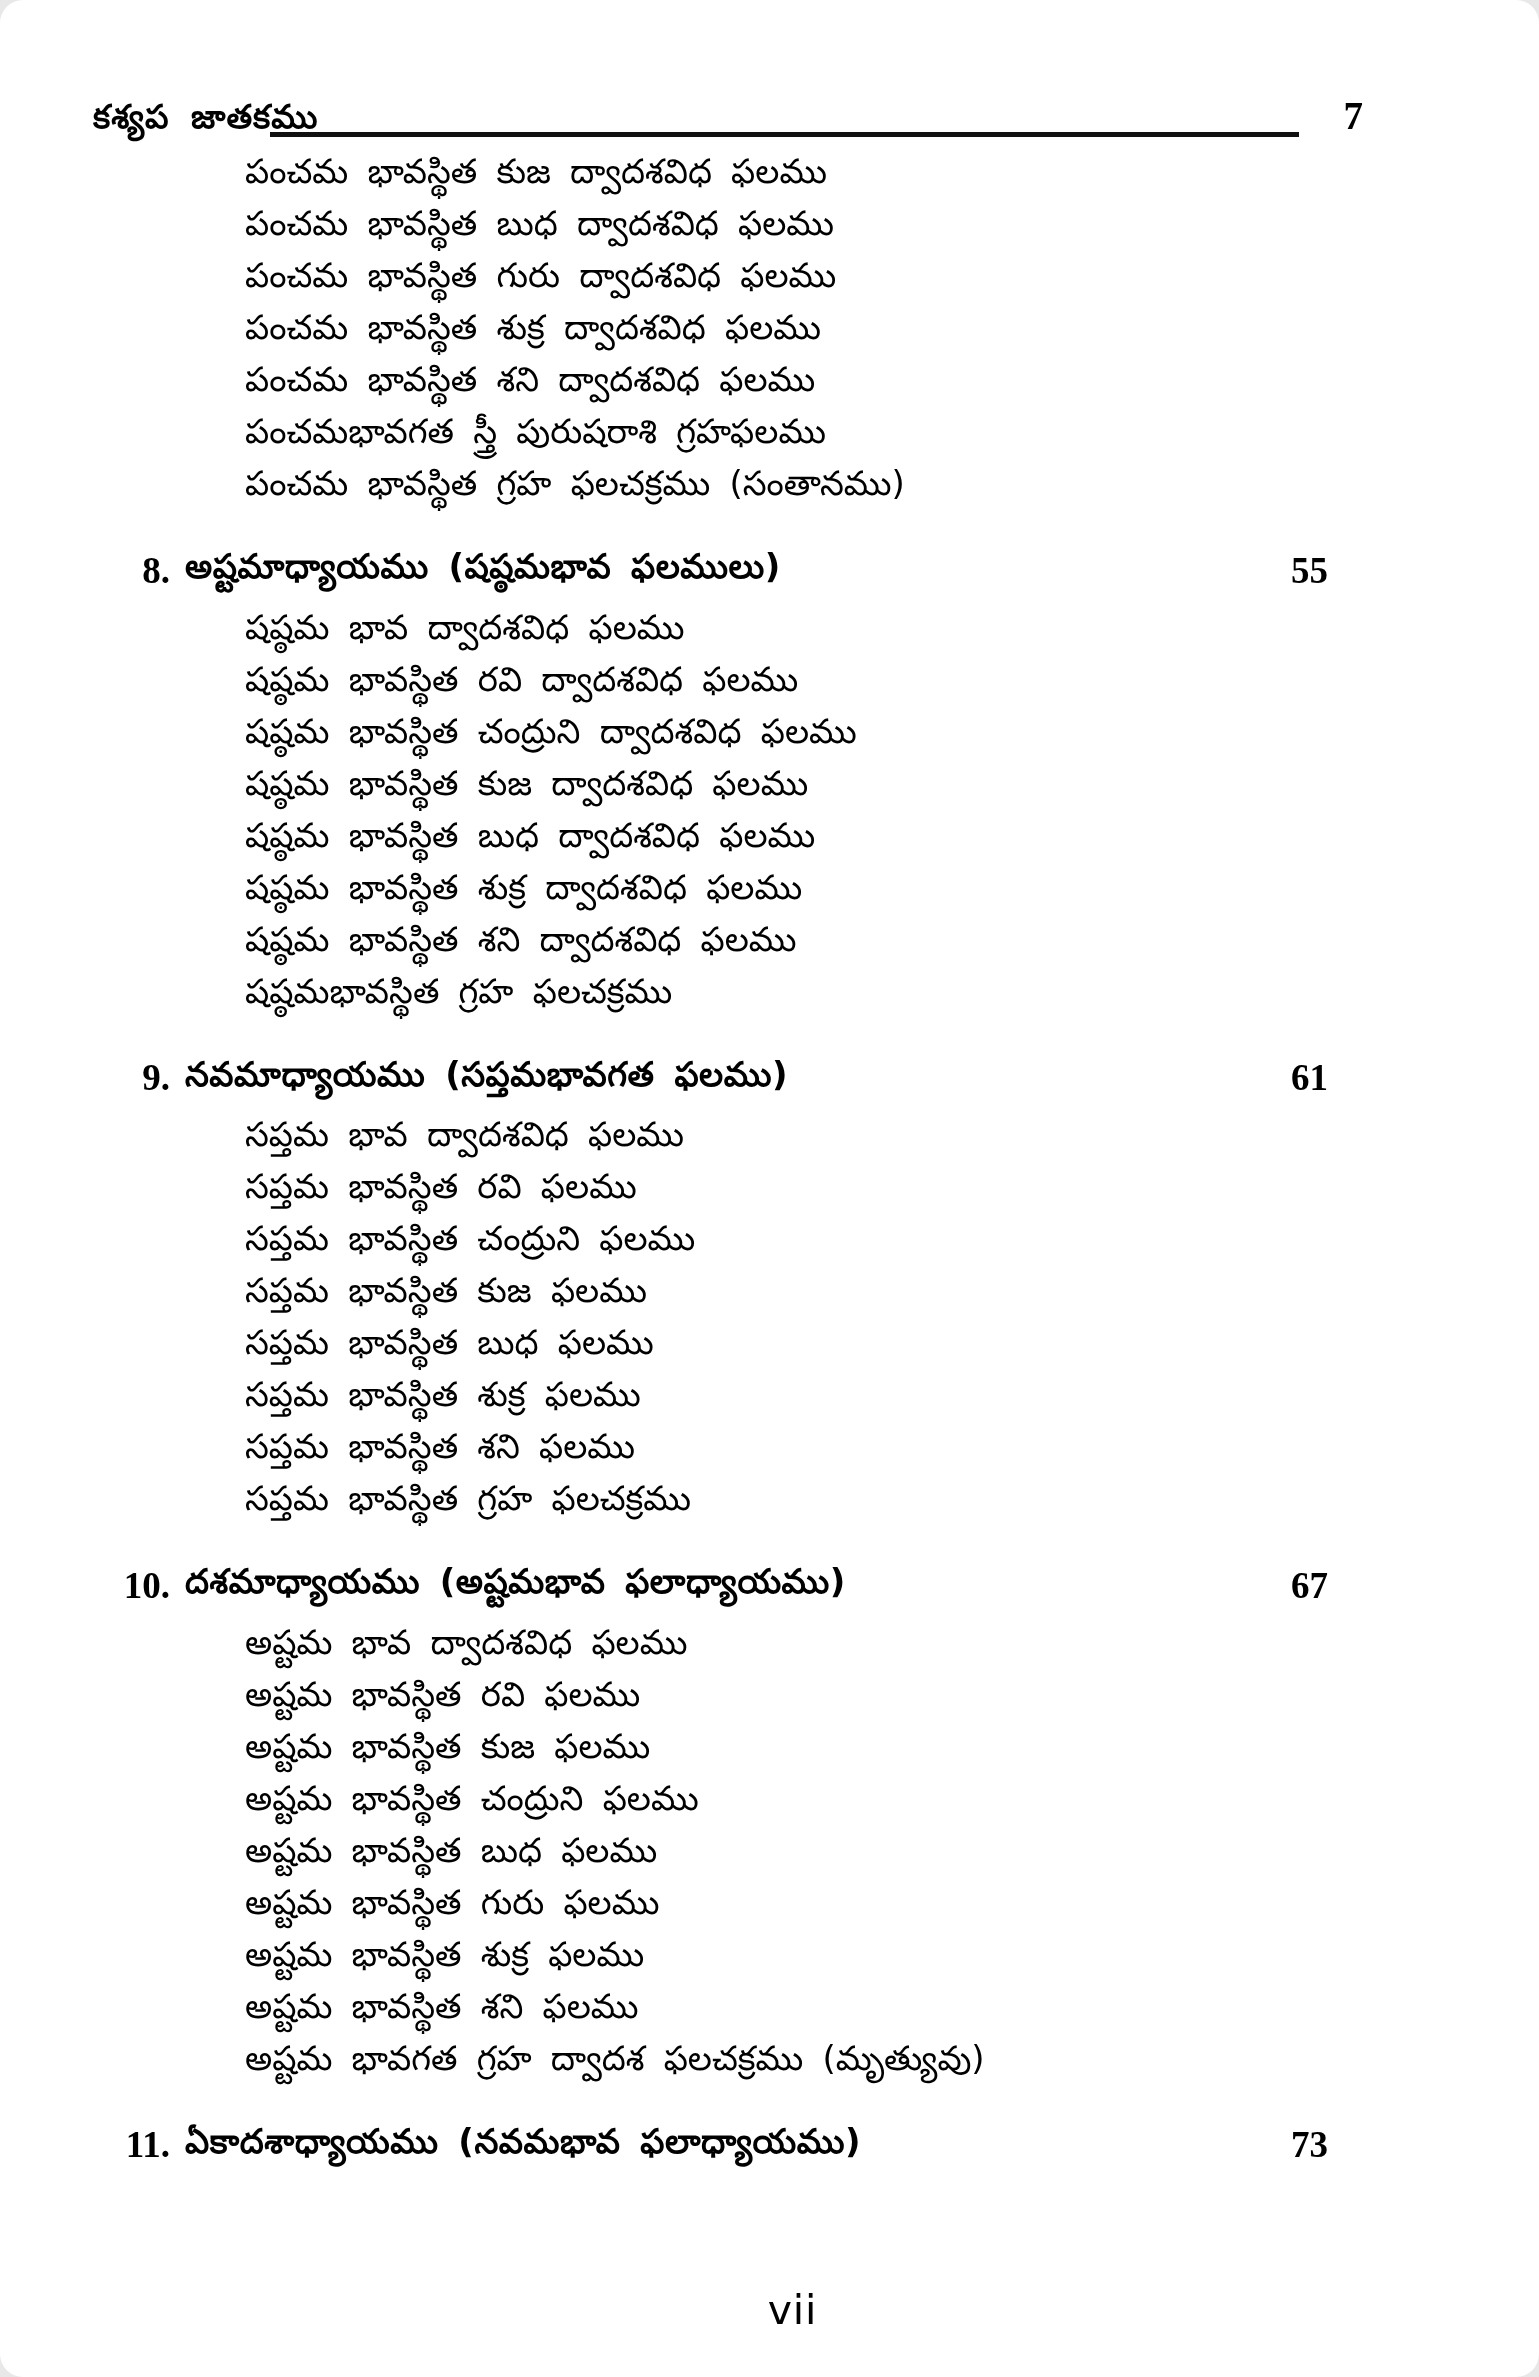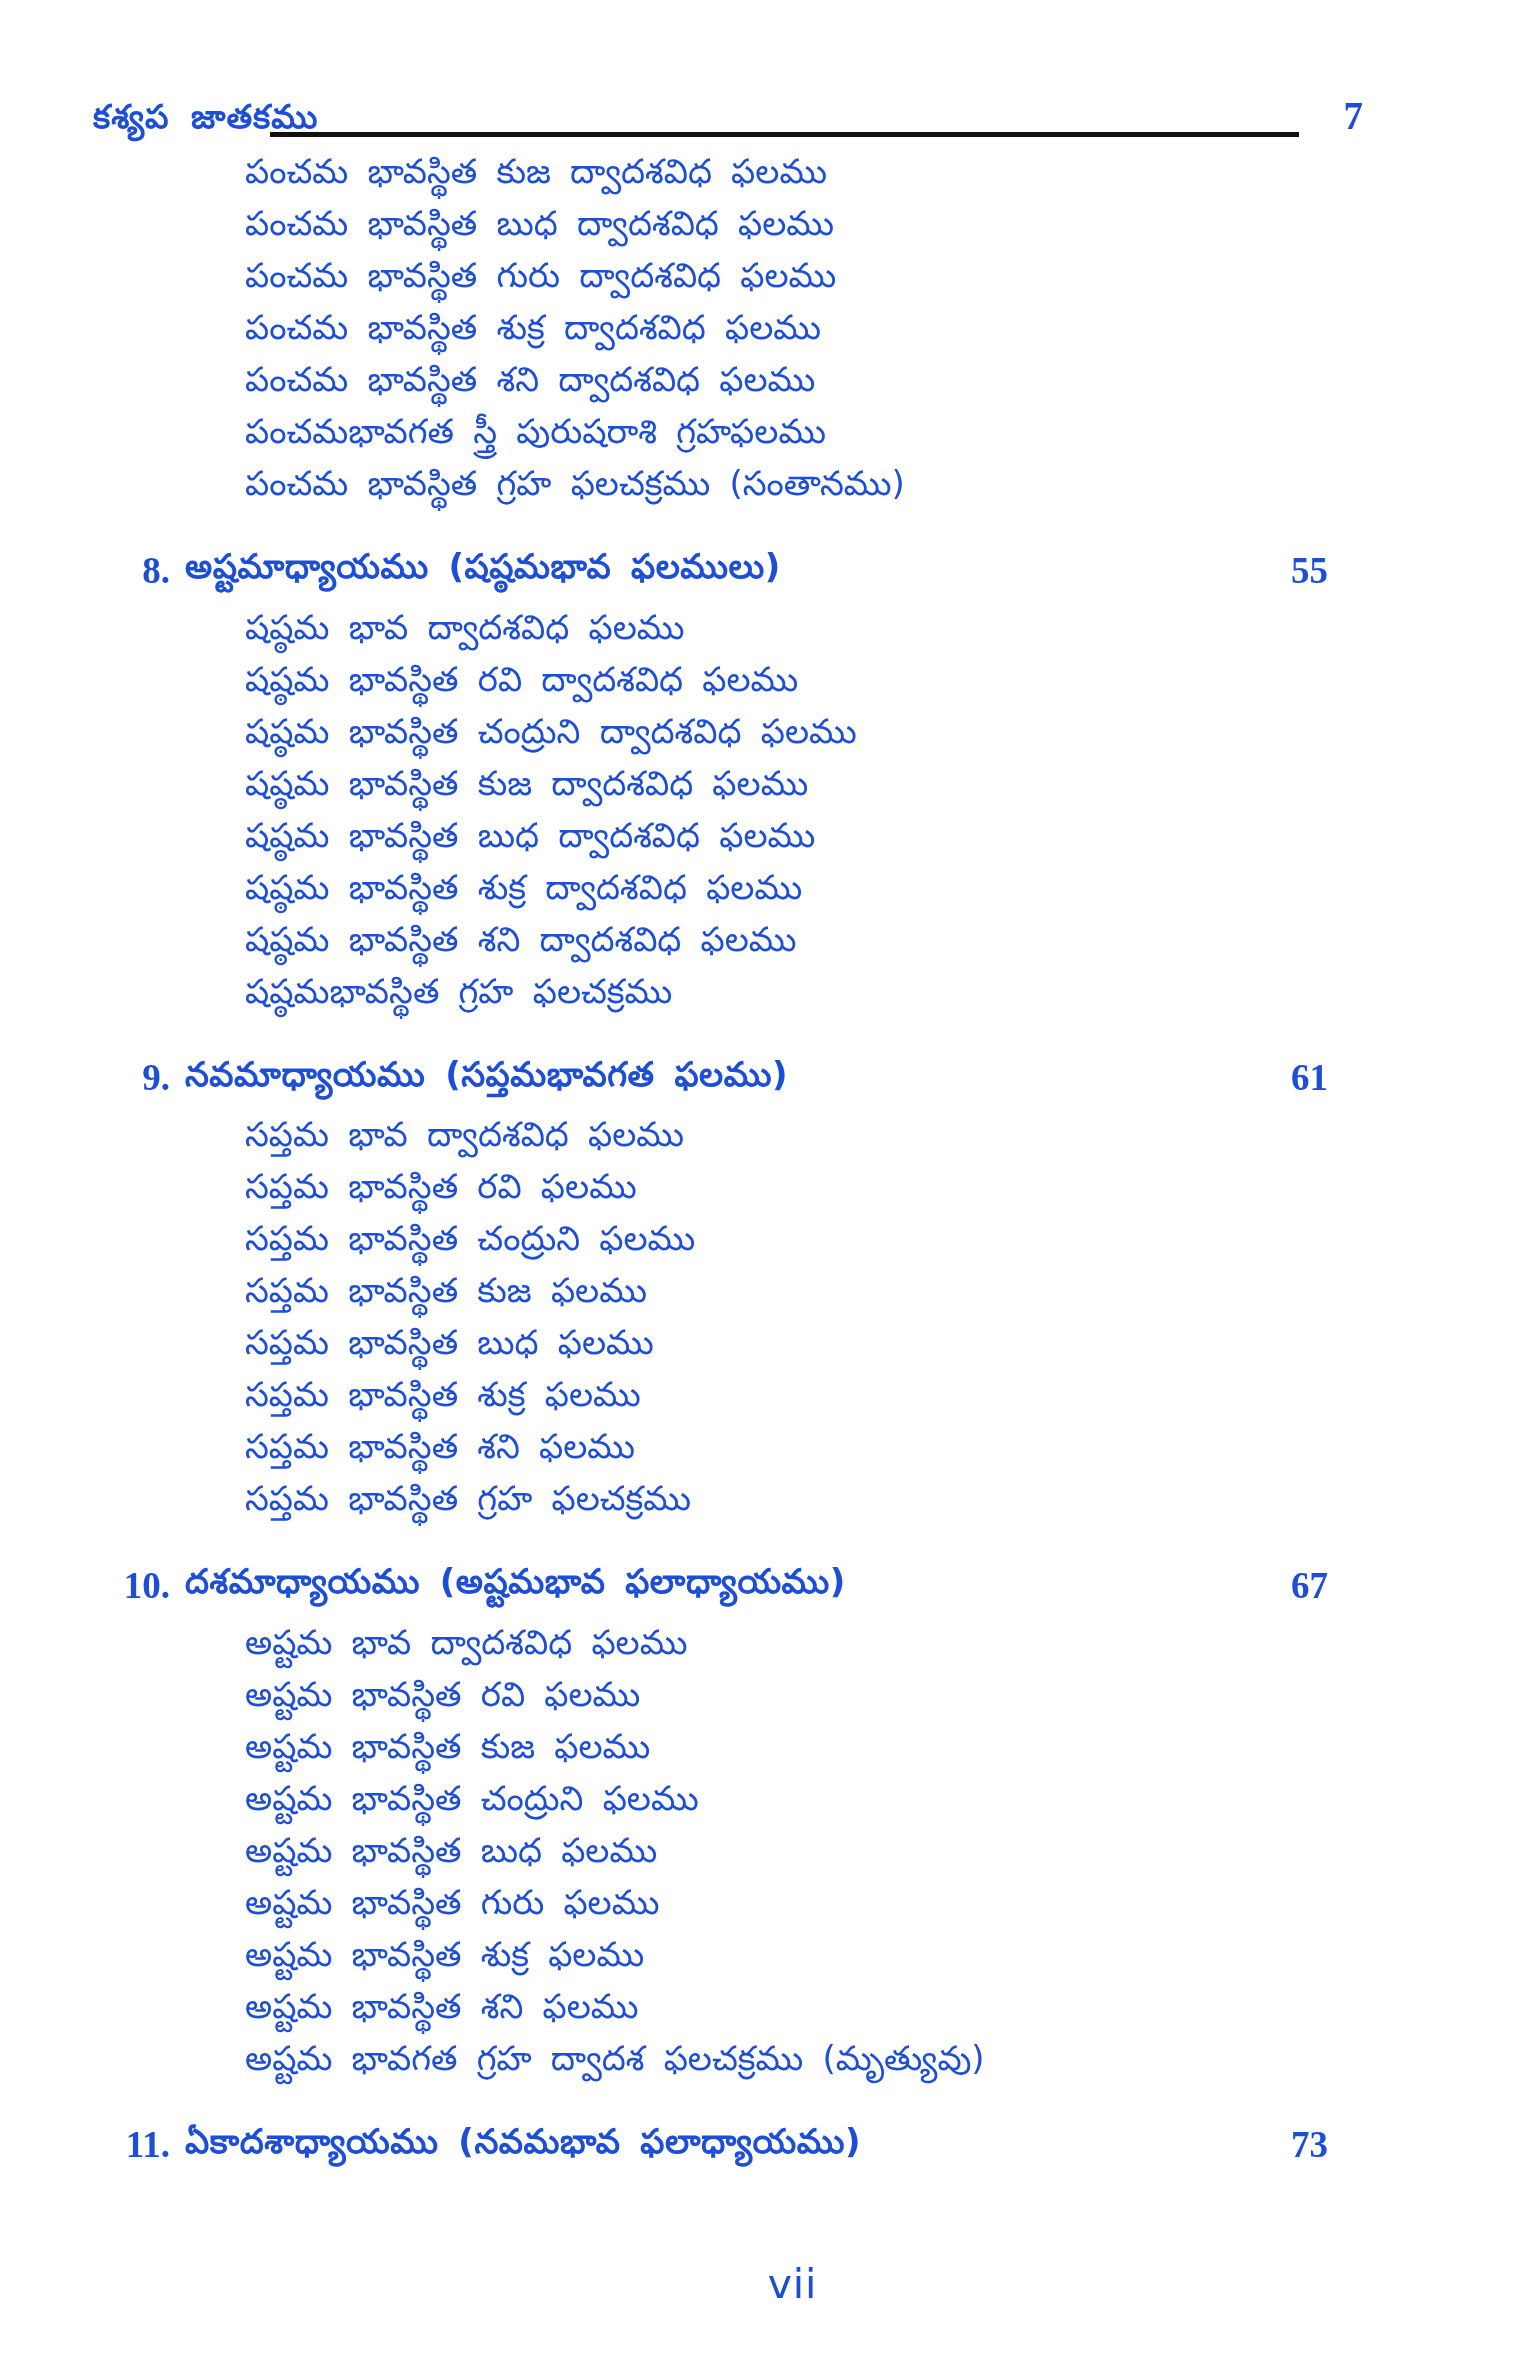--- a/index.html
+++ b/index.html
@@ -6,23 +6,24 @@
     margin: 0;
     padding: 0;
     background: #e8e8e8;
   }
   .page {
     position: relative;
     width: 1539px;
     height: 2377px;
     margin: 0 auto;
     background: #ffffff;
-    color: #1d4ed8;
+    color: #000000;
     font-family: "DejaVu Sans", sans-serif;
     overflow: hidden;
+    border-radius: 23px;
   }
 
   
   .page-header {
     position: absolute;
     top: 0; left: 0; right: 0;
     height: 149px;
   }
   .book-title {
     position: absolute;
@@ -105,20 +106,21 @@
     position: absolute;
     top: 2260px;
     left: 0; right: 0;
     text-align: center;
   }
   .page-footer span {
     display: inline-block;
     transform: translateX(23px);
     font-size: 41px;
     letter-spacing: 0.9px;
+    margin-top: 26px;
   }
 </style>
 </head>
 <body>
 
 <div class="page">
 
   <header class="page-header">
     <span class="book-title">కశ్యప జాతకము</span>
     <span class="header-rule"></span>

